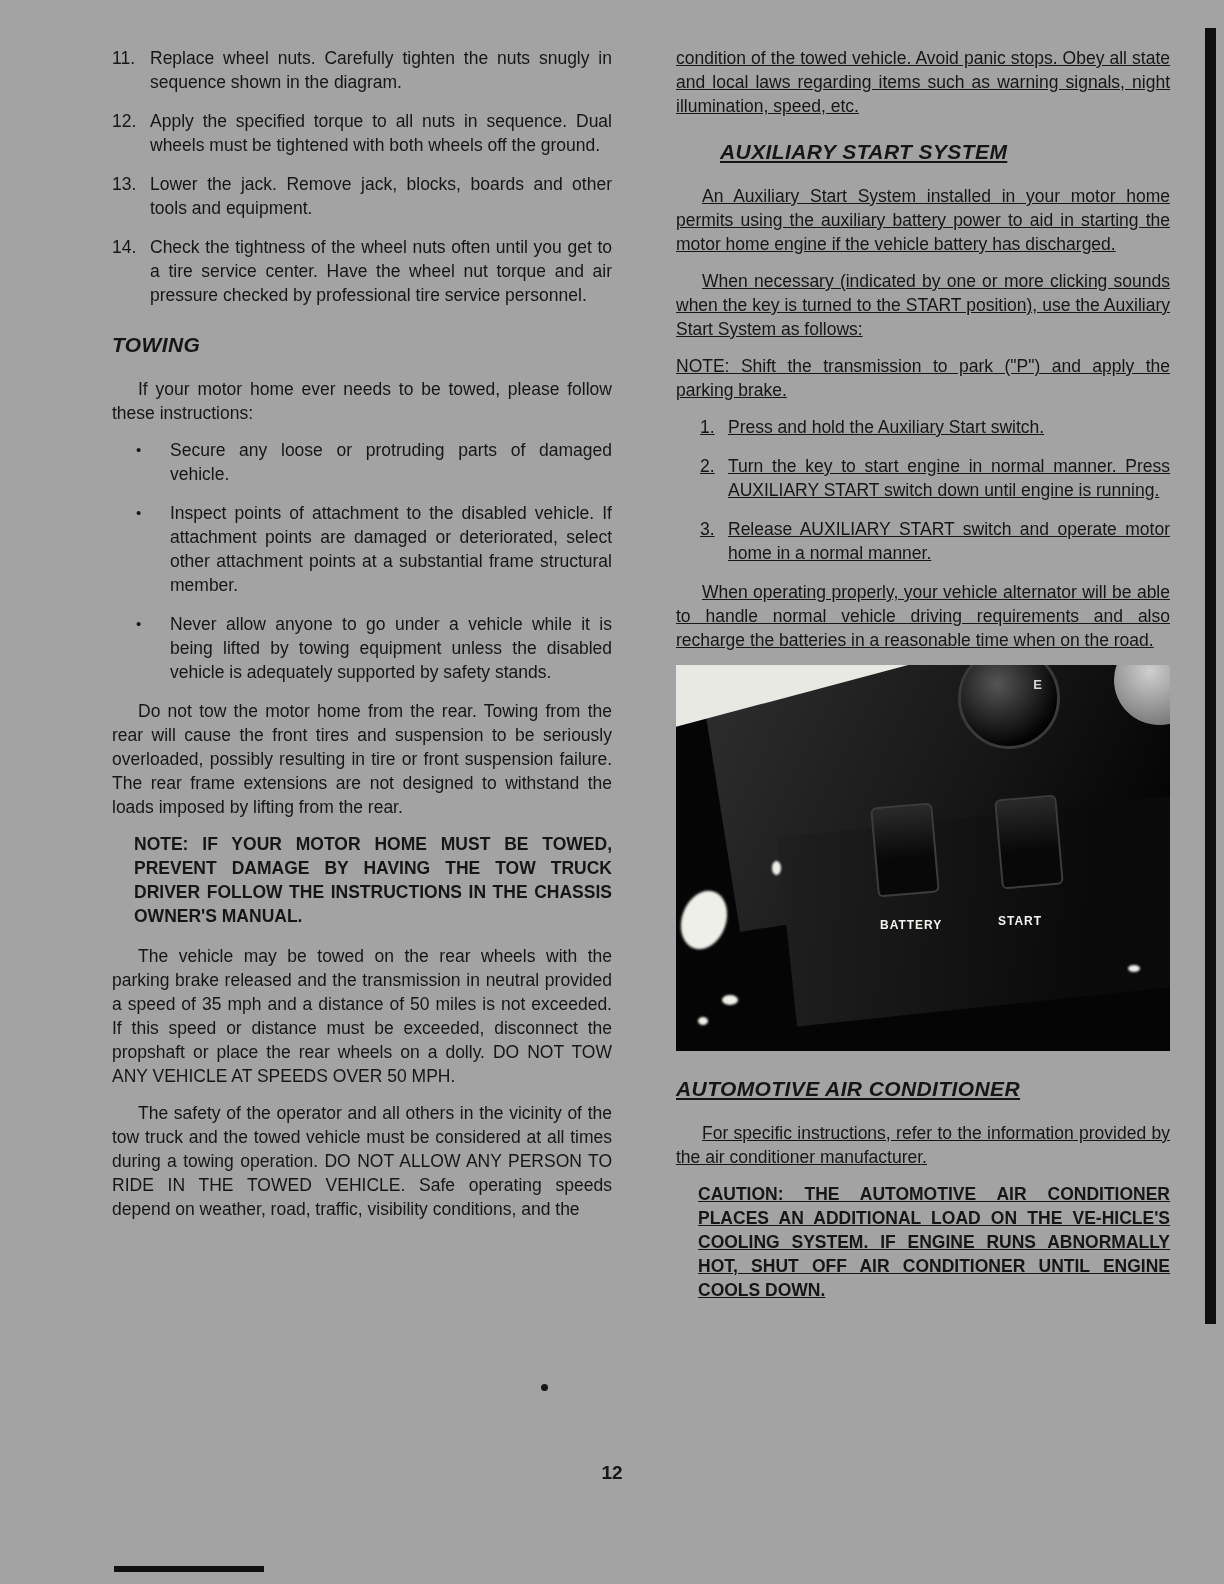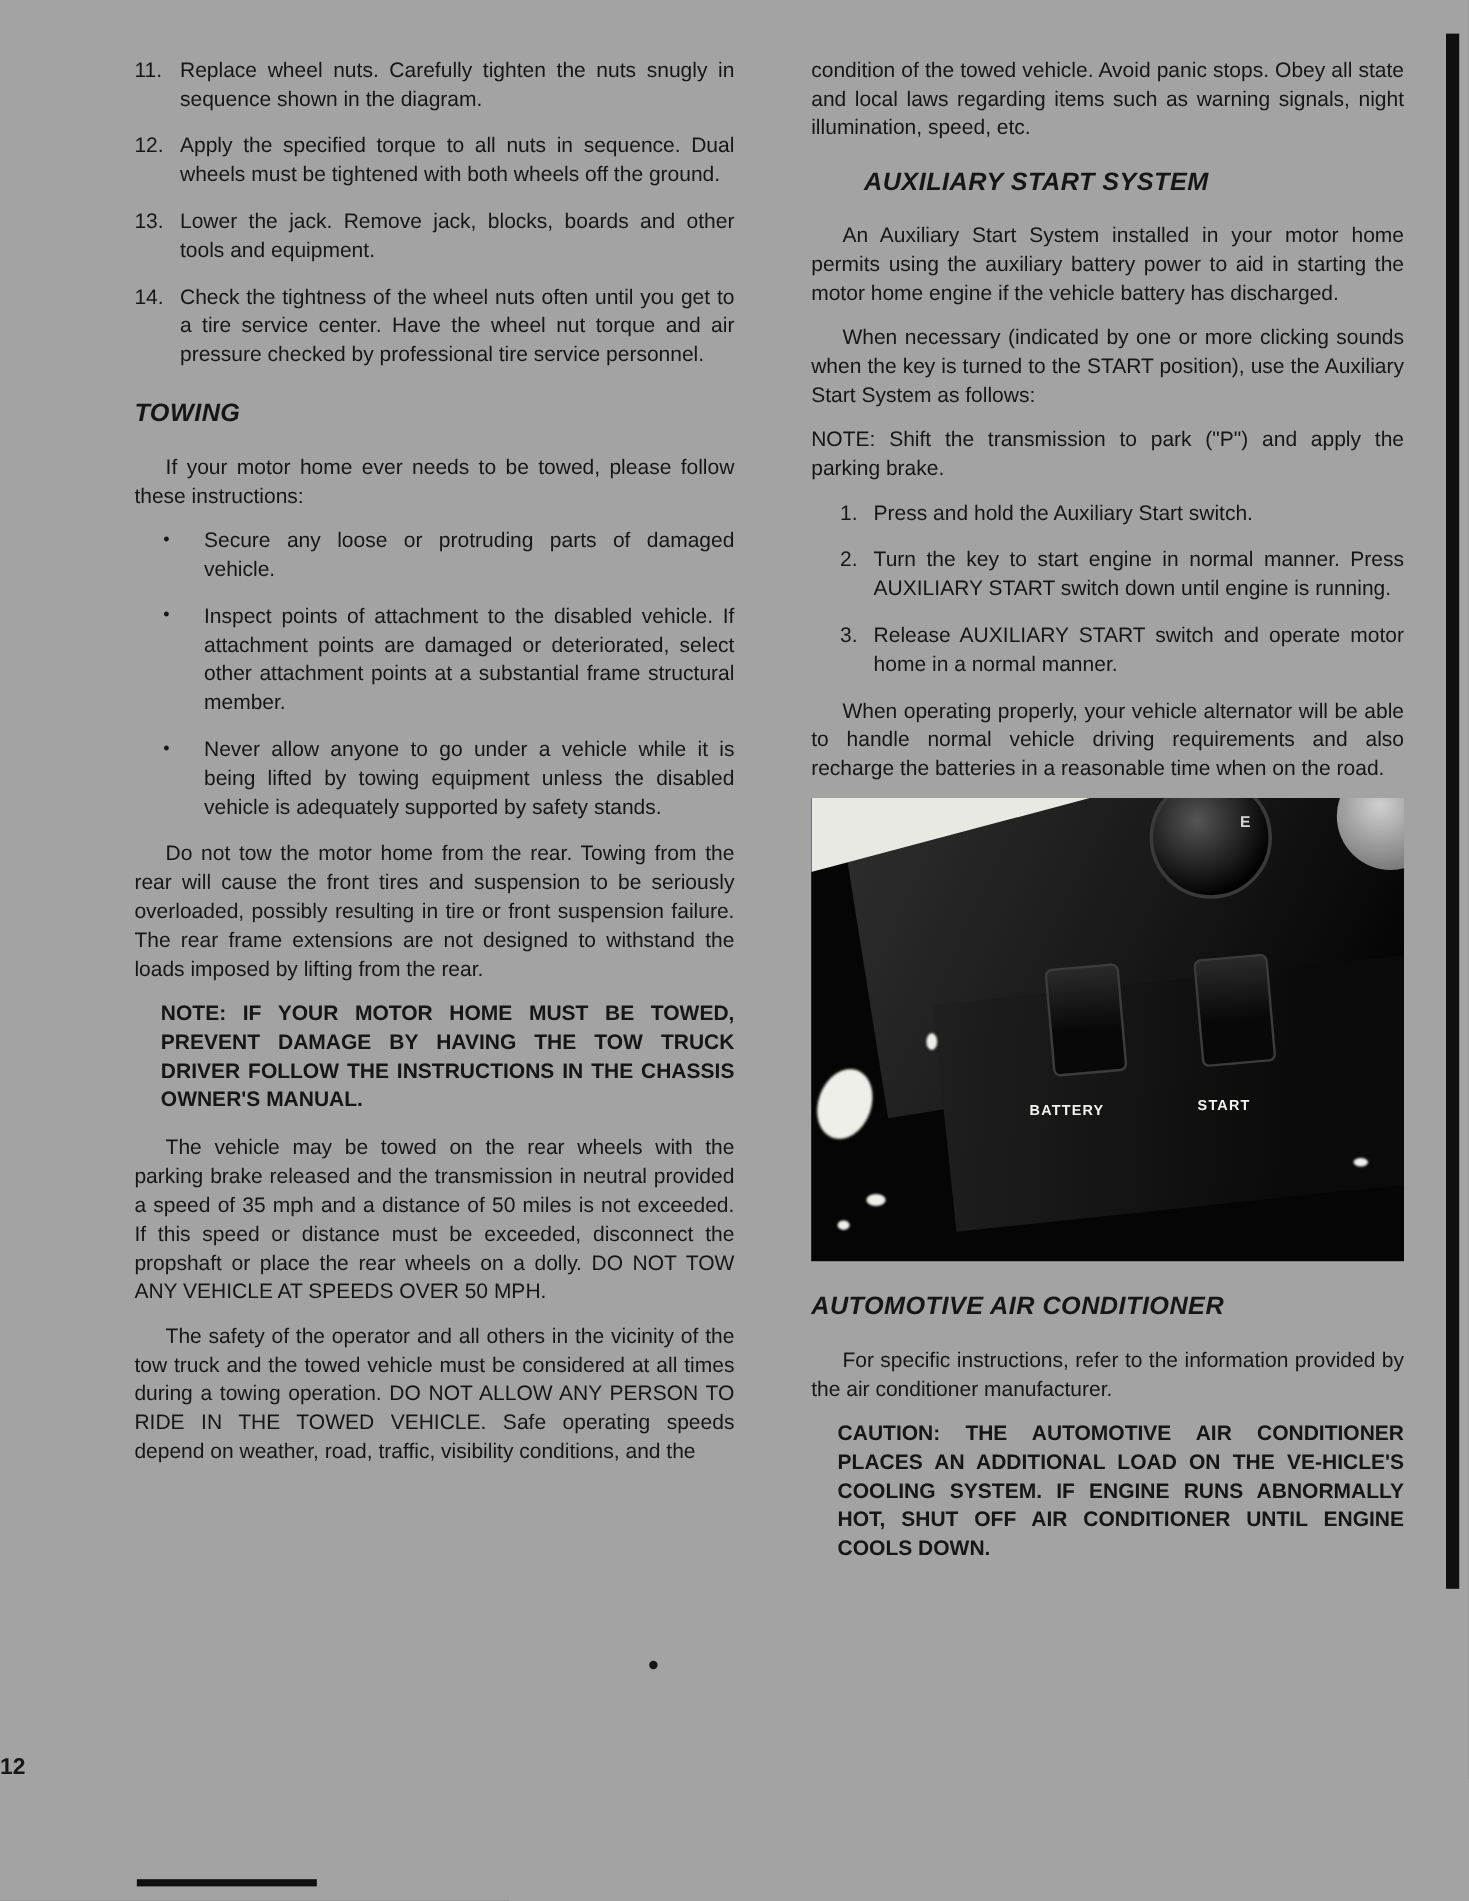--- a/index.html
+++ b/index.html
@@ -7,21 +7,21 @@
     position:relative;
     width:1224px;height:1584px;
     margin:0 auto;
     background:#a3a3a3;
     font-family:"Liberation Sans", sans-serif;
     color:#161616;
     overflow:hidden;
   }
   .col{position:absolute;top:46px;font-size:17.5px;line-height:24px;}
   .col-left{left:112px;width:500px;}
-  .col-right{left:676px;width:494px;}
+  .col-right{left:676px;width:494px;text-decoration:underline;}
 
   p{margin:0 0 13px 0;text-align:justify;}
   p.indent{text-indent:26px;}
 
   .num-item{display:flex;margin:0 0 15px 0;}
   .num-item .num{flex:none;width:38px;}
   .num-item .num-text{flex:1;text-align:justify;}
   .num-item.r{padding-left:24px;}
   .num-item.r .num{width:28px;}
 
@@ -83,21 +83,21 @@
   .ph-switch{
     position:absolute;width:58px;height:86px;
     background:linear-gradient(180deg,#2a2a2a,#080808 60%);
     border:2px solid #3c3c3c;border-radius:6px;
   }
   .ph-switch.sw1{top:140px;left:198px;transform:rotate(-5deg);}
   .ph-switch.sw2{top:132px;left:322px;transform:rotate(-5deg);}
   .ph-label{
     position:absolute;color:#f2f2ef;font-size:12px;font-weight:bold;letter-spacing:1px;
   }
-  .ph-label.l1{top:248px;left:182px;}
+  .ph-label.l1{top:248px;left:204px;}
   .ph-label.l2{top:244px;left:322px;}
   .ph-blob{
     position:absolute;background:#efefe9;border-radius:50%;filter:blur(1px);
   }
   .ph-blob.b1{top:225px;left:6px;width:44px;height:60px;transform:rotate(20deg);}
   .ph-blob.b2{top:330px;left:46px;width:16px;height:10px;}
   .ph-blob.b3{top:352px;left:22px;width:10px;height:8px;}
   .ph-blob.b4{top:196px;left:96px;width:9px;height:14px;}
   .ph-blob.b5{top:300px;right:30px;width:12px;height:7px;}
 
@@ -105,21 +105,21 @@
   .scan-bar-right{
     position:absolute;top:28px;right:8px;width:11px;height:1296px;background:#101010;
   }
   .scan-bar-bottom{
     position:absolute;left:114px;top:1566px;width:150px;height:6px;background:#101010;
   }
   .scan-dot{
     position:absolute;left:541px;top:1384px;width:7px;height:7px;border-radius:50%;background:#161616;
   }
   .page-number{
-    position:absolute;top:1462px;left:0;width:1224px;
+    position:absolute;top:1462px;left:0;width:1224px;text-align:center;
     font-size:19px;font-weight:bold;
   }
 </style>
 </head>
 <body>
 
 <div class="page">
 
   <div class="col col-left">
 

